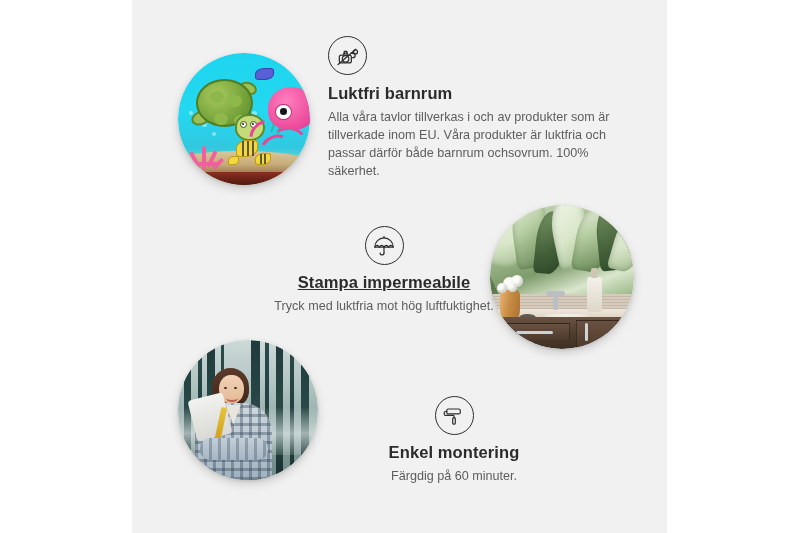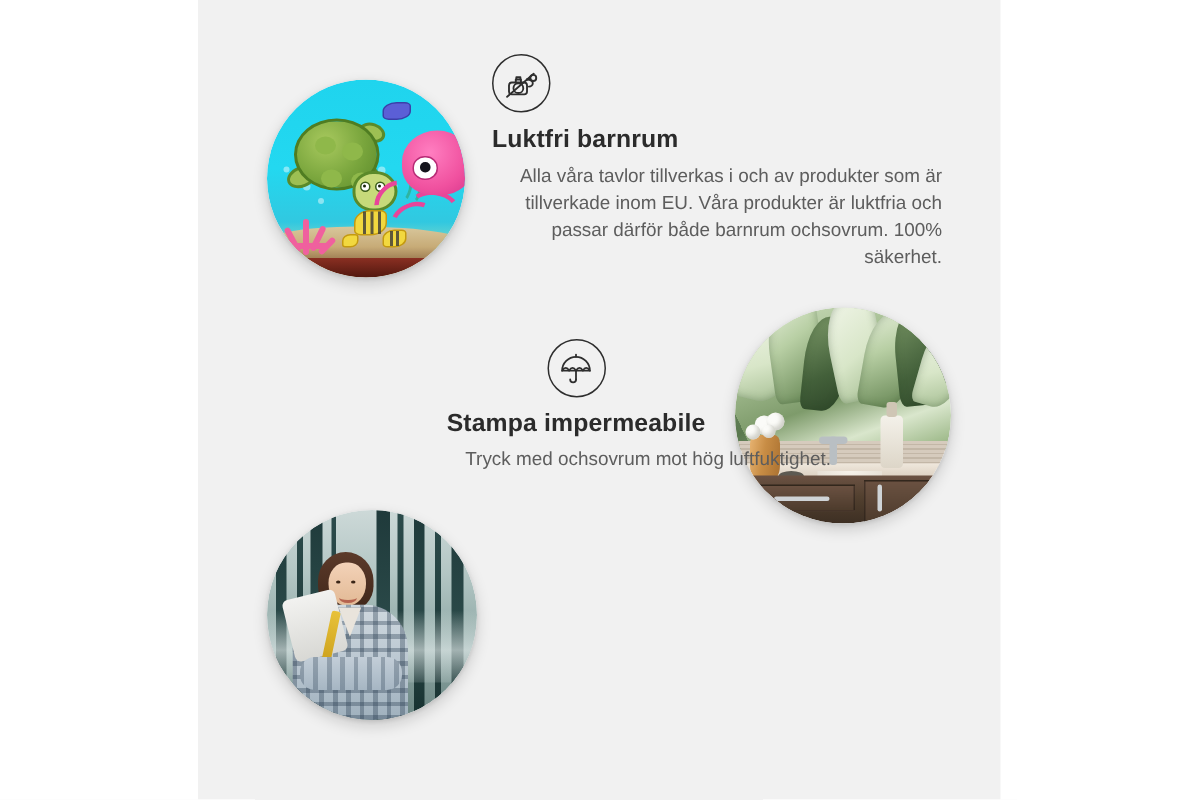--- a/index.html
+++ b/index.html
@@ -263,37 +263,36 @@
     font-weight: bold;
     letter-spacing: .1px;
     margin: 8px 0 4px 0;
     line-height: 1.25;
   }
   .feat-body{
     color: #5d5d5d;
     font-size: 12.6px;
     line-height: 1.45;
     margin: 0;
-    text-align: right;
   }
 
   
   #feature-odourless{
     left: 196px; top: 36px; width: 300px;
     text-align: left;
   }
   #feature-odourless .icon-circle{ margin-left: 0; }
 
   
   #feature-waterproof{
     left: 82px; top: 226px; width: 340px;
     text-align: center;
   }
   #feature-waterproof .icon-circle{ margin: 0 auto; }
-  #feature-waterproof .feat-title{ margin-top: 7px; }
+  #feature-waterproof .feat-title{ margin-top: 7px; text-decoration: underline; }
 
   
   #feature-install{
     left: 184px; top: 396px; width: 276px;
     text-align: center;
   }
   #feature-install .icon-circle{ margin: 0 auto; }
   #feature-install .feat-title{ margin-top: 7px; }
 </style>
 </head>
@@ -425,21 +424,21 @@
       <div class="icon-circle">
         <svg width="24" height="24" viewBox="0 0 26 26" fill="none" stroke="#2e2e2e" stroke-width="1.3" stroke-linecap="round" stroke-linejoin="round">
           <path d="M3 14.2 a10 10 0 0 1 20 0 z"></path>
           <path d="M3 14.2 c1.7 -2.6 3.6 -2.6 5 0 c1.6 -2.6 3.4 -2.6 5 0 c1.6 -2.6 3.4 -2.6 5 0 c1.4 -2.6 3.3 -2.6 5 0"></path>
           <line x1="13" y1="14.2" x2="13" y2="20.6"></line>
           <path d="M13 20.6 a2.1 2.1 0 0 1 -4.2 0"></path>
           <line x1="13" y1="4.2" x2="13" y2="2.6"></line>
         </svg>
       </div>
       <div class="feat-title">Stampa impermeabile</div>
-      <p class="feat-body">Tryck med ochsovrum mot hög luftfuktighet.</p>
+      <p class="feat-body">Tryck med luktfria mot hög luftfuktighet.</p>
     </div>
 
     <div class="photo-circle" id="photo-forest">
       <div class="photo-inner">
         <div class="forest-bg">
           <div class="tree" style="left:4%;width:7px;"></div>
           <div class="tree thin" style="left:14%;width:4px;"></div>
           <div class="tree" style="left:21%;width:8px;"></div>
           <div class="tree thin" style="left:31%;width:3px;"></div>
           <div class="tree" style="left:52%;width:9px;"></div>
@@ -459,15 +458,26 @@
 
         <div class="woman-body">
           <div class="shirt-vee"></div>
         </div>
         <div class="roller-head"></div>
         <div class="roller-pole"></div>
         <div class="arm"></div>
       </div>
     </div>
 
+    <div class="feature" id="feature-install">
+      <div class="icon-circle">
+        <svg width="24" height="24" viewBox="0 0 26 26" fill="none" stroke="#2e2e2e" stroke-width="1.3" stroke-linecap="round" stroke-linejoin="round">
+          <rect x="5.2" y="5.4" width="14.6" height="5.4" rx="1.6"></rect>
+          <path d="M5.2 8.1 h-1.5 a1.3 1.3 0 0 0 -1.3 1.3 v1.6 a1.3 1.3 0 0 0 1.3 1.3 h8.2 a1.3 1.3 0 0 1 1.3 1.3 v1.1"></path>
+          <rect x="11.6" y="15.1" width="2.8" height="6.6" rx="0.8"></rect>
+        </svg>
+      </div>
+      <div class="feat-title">Enkel montering</div>
+      <p class="feat-body">Färgdig på 60 minuter.</p>
+    </div>
 
   </div>
 </div>
 
 </body></html>

